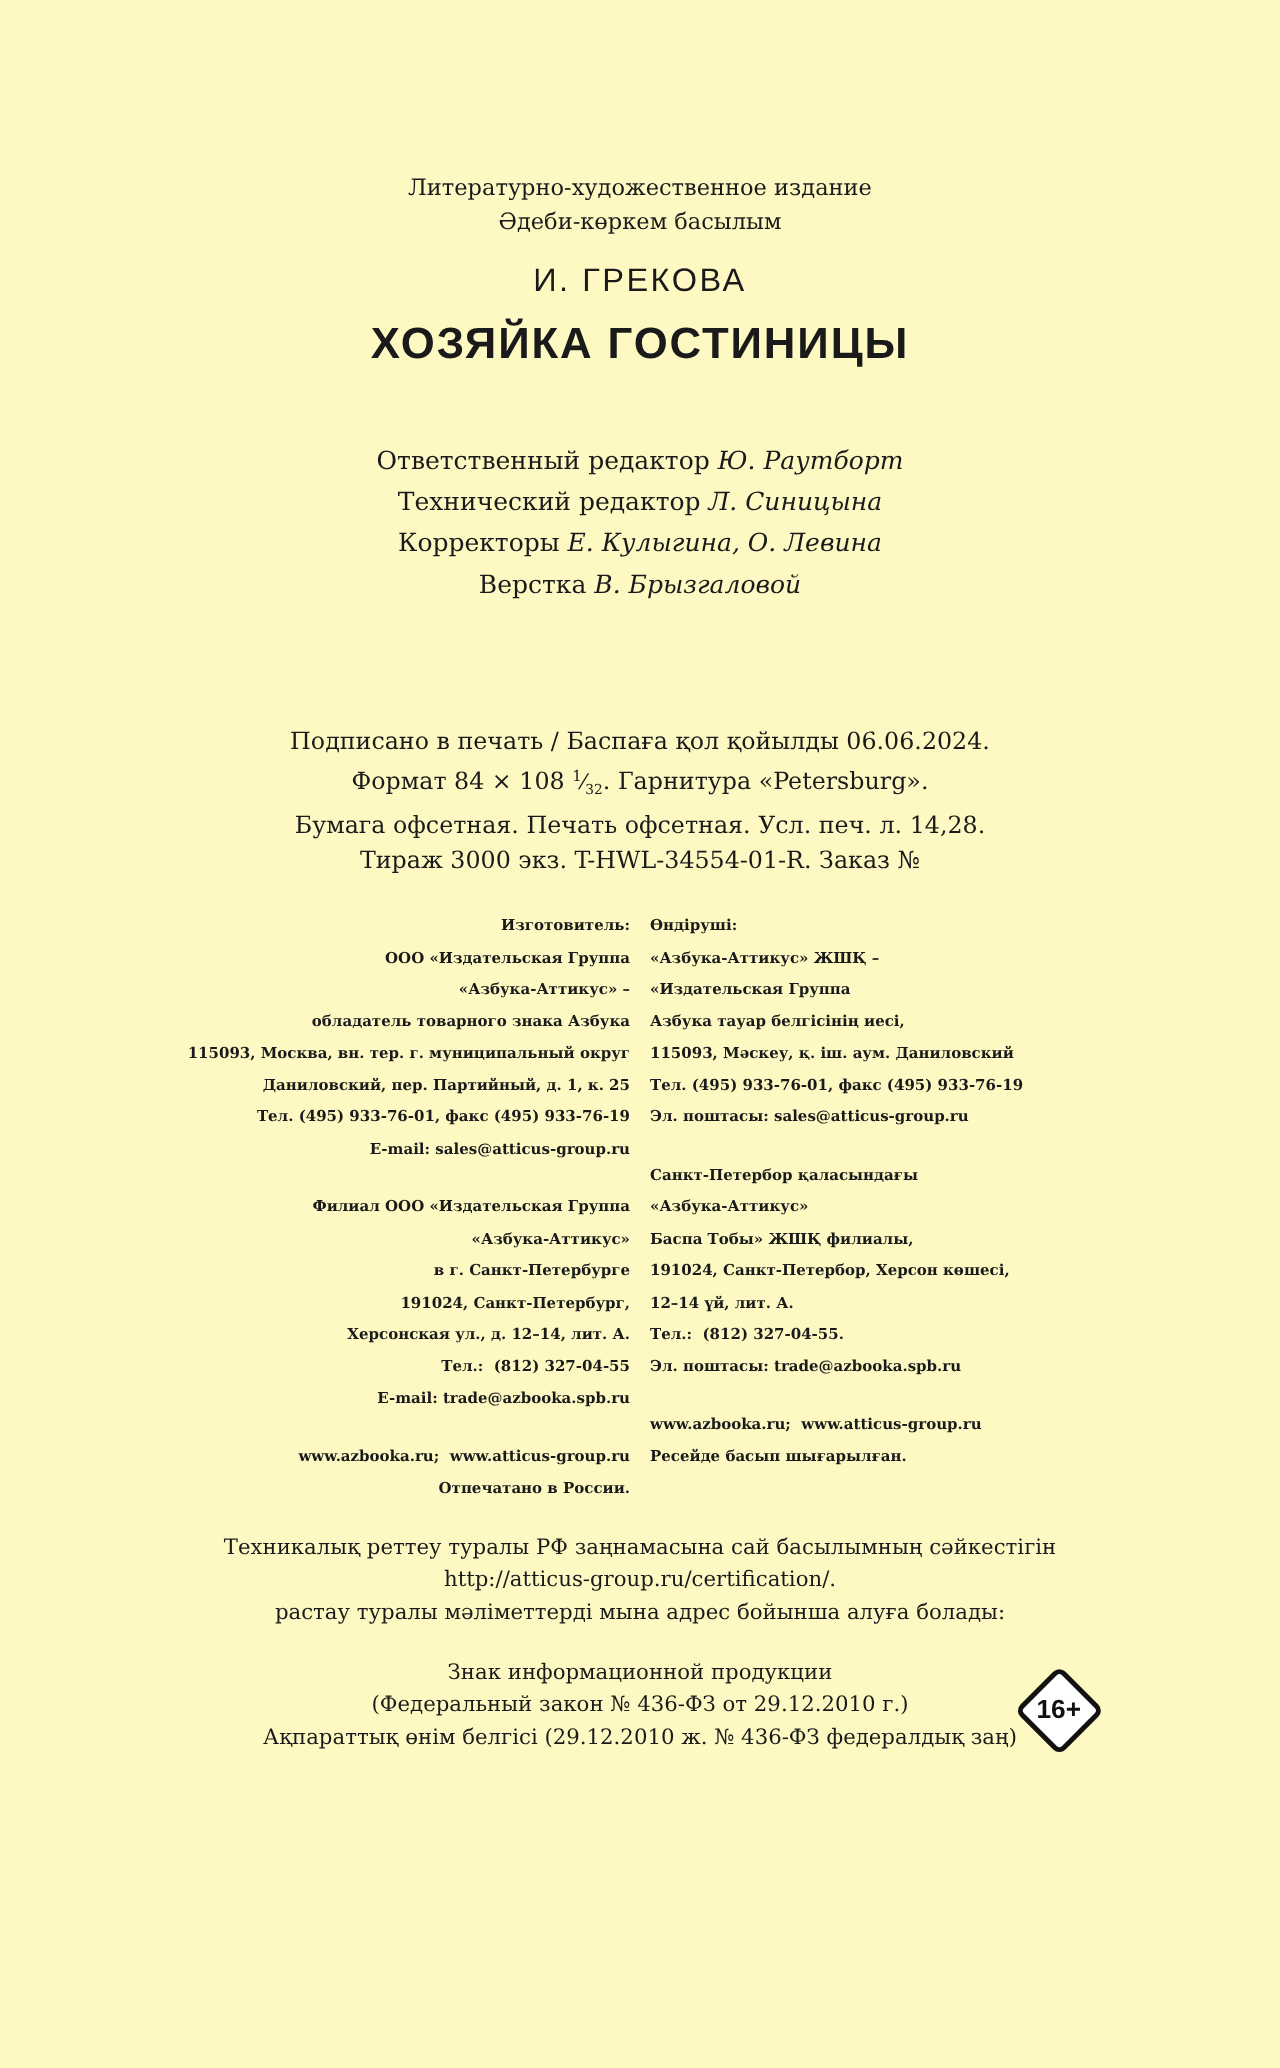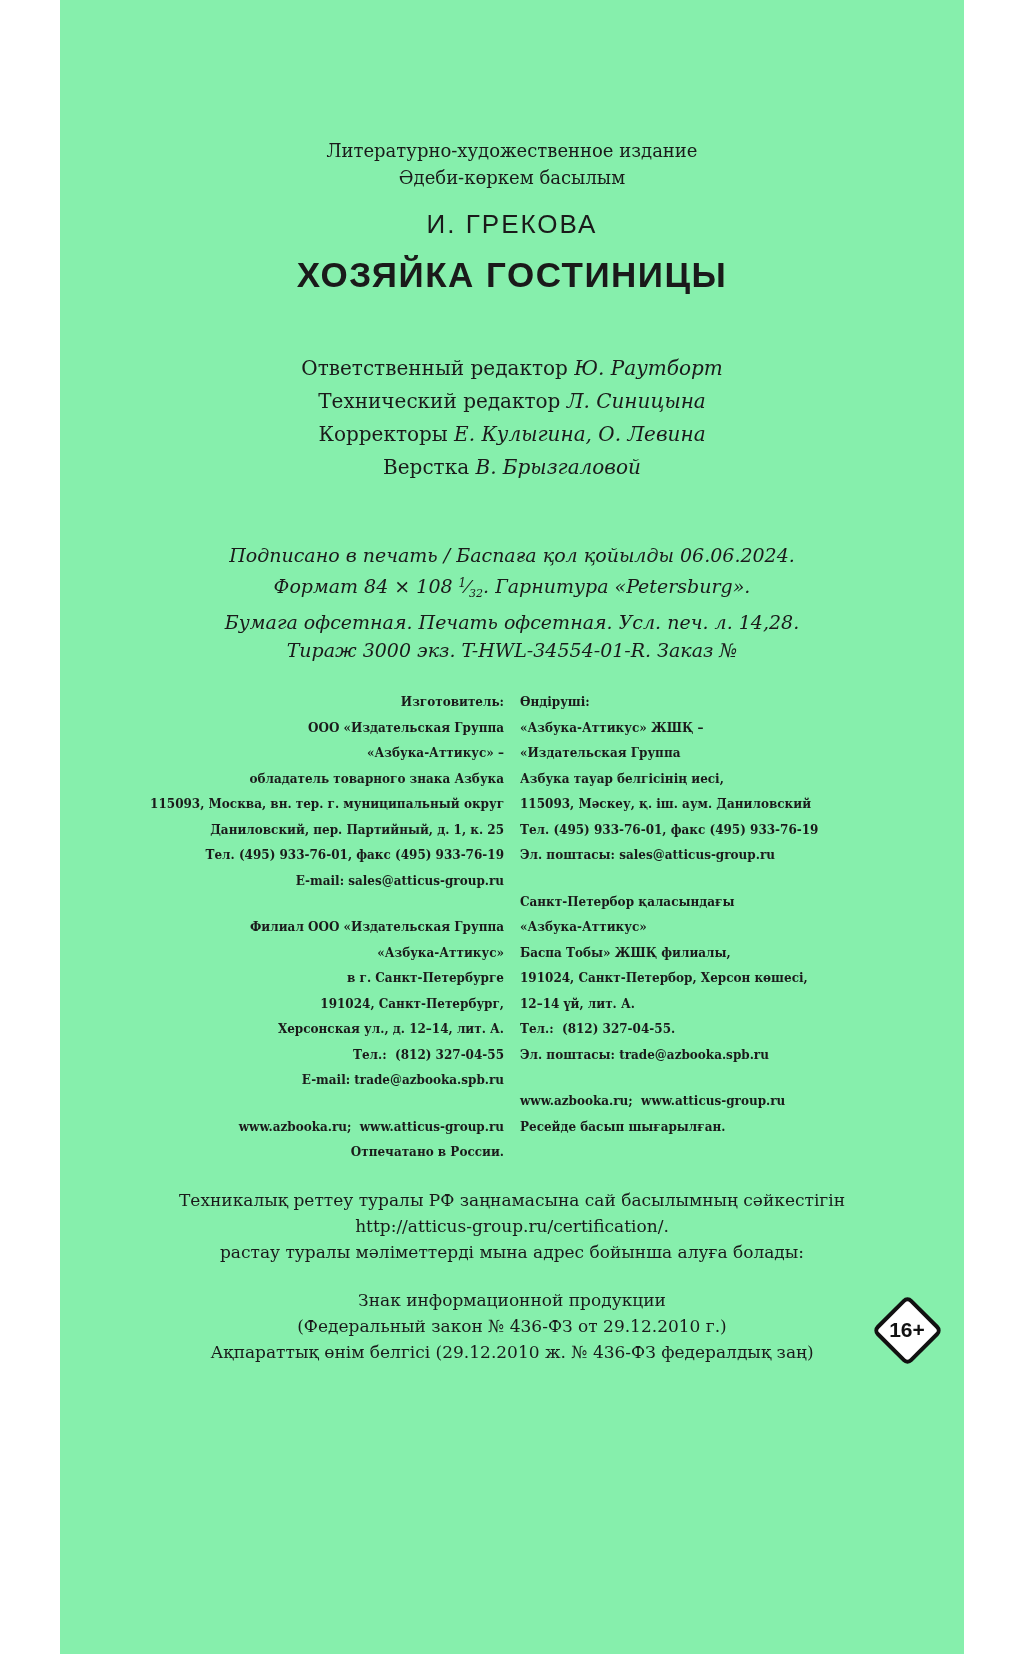--- a/index.html
+++ b/index.html
@@ -1,21 +1,21 @@
 <!DOCTYPE html>
 <html><head>
 <meta charset="utf-8">
 <style>
   html, body { margin: 0; padding: 0; background: #ffffff; }
   .page {
     position: relative;
-    width: 904px;
+    width: 1024px;
     min-height: 1654px;
     margin: 0 auto;
-    background: #86efac;
+    background: #fef9c3;
     color: #1a1a1a;
     font-family: "DejaVu Serif", "Liberation Serif", serif;
     overflow: hidden;
   }
   .centered { text-align: center; }
   .line { white-space: pre; }
 
   
   .edition-types { padding-top: 137px; font-size: 18px; line-height: 27px; }
   .author-name {
@@ -28,21 +28,21 @@
     font-family: "Liberation Sans", sans-serif;
     font-weight: bold;
     font-size: 35px; line-height: 40px; letter-spacing: 1.5px;
   }
 
   
   .staff { margin-top: 57px; font-size: 20px; line-height: 33px; }
   .staff .i { font-style: italic; }
 
   
-  .print-details { margin-top: 57px; font-size: 19px; line-height: 28px; font-style: italic; }
+  .print-details { margin-top: 95px; font-size: 19px; line-height: 28px; }
   .frac sup { font-size: 12px; vertical-align: 6px; }
   .frac sub { font-size: 11px; vertical-align: -4px; }
   .frac .frac-slash { font-size: 17px; }
 
   
   .columns {
     margin: 26px auto 0 auto;
     width: 790px;
     display: flex;
     gap: 16px;

